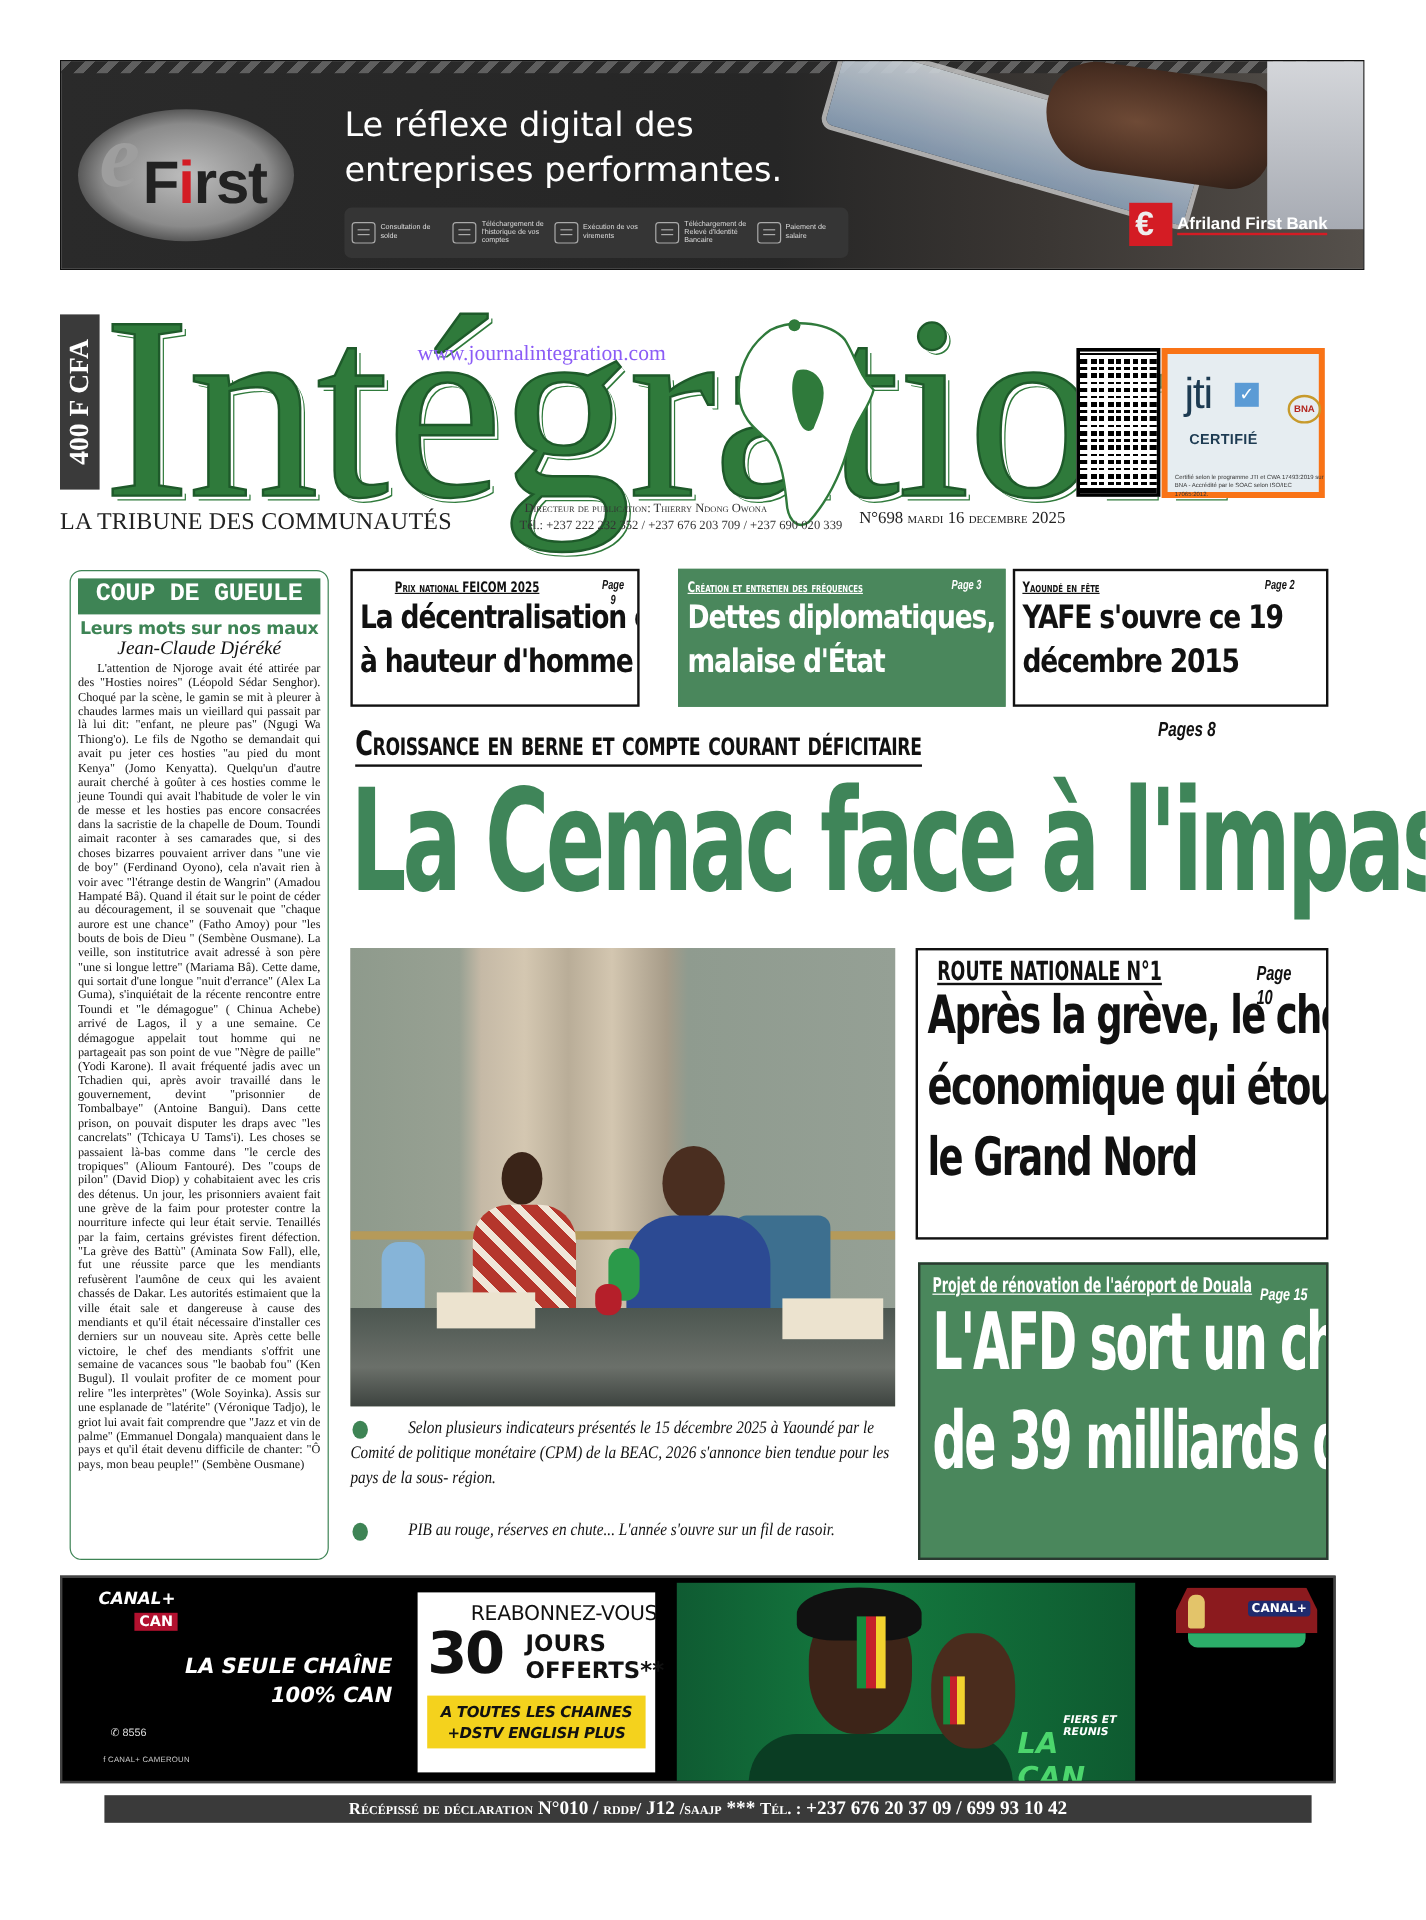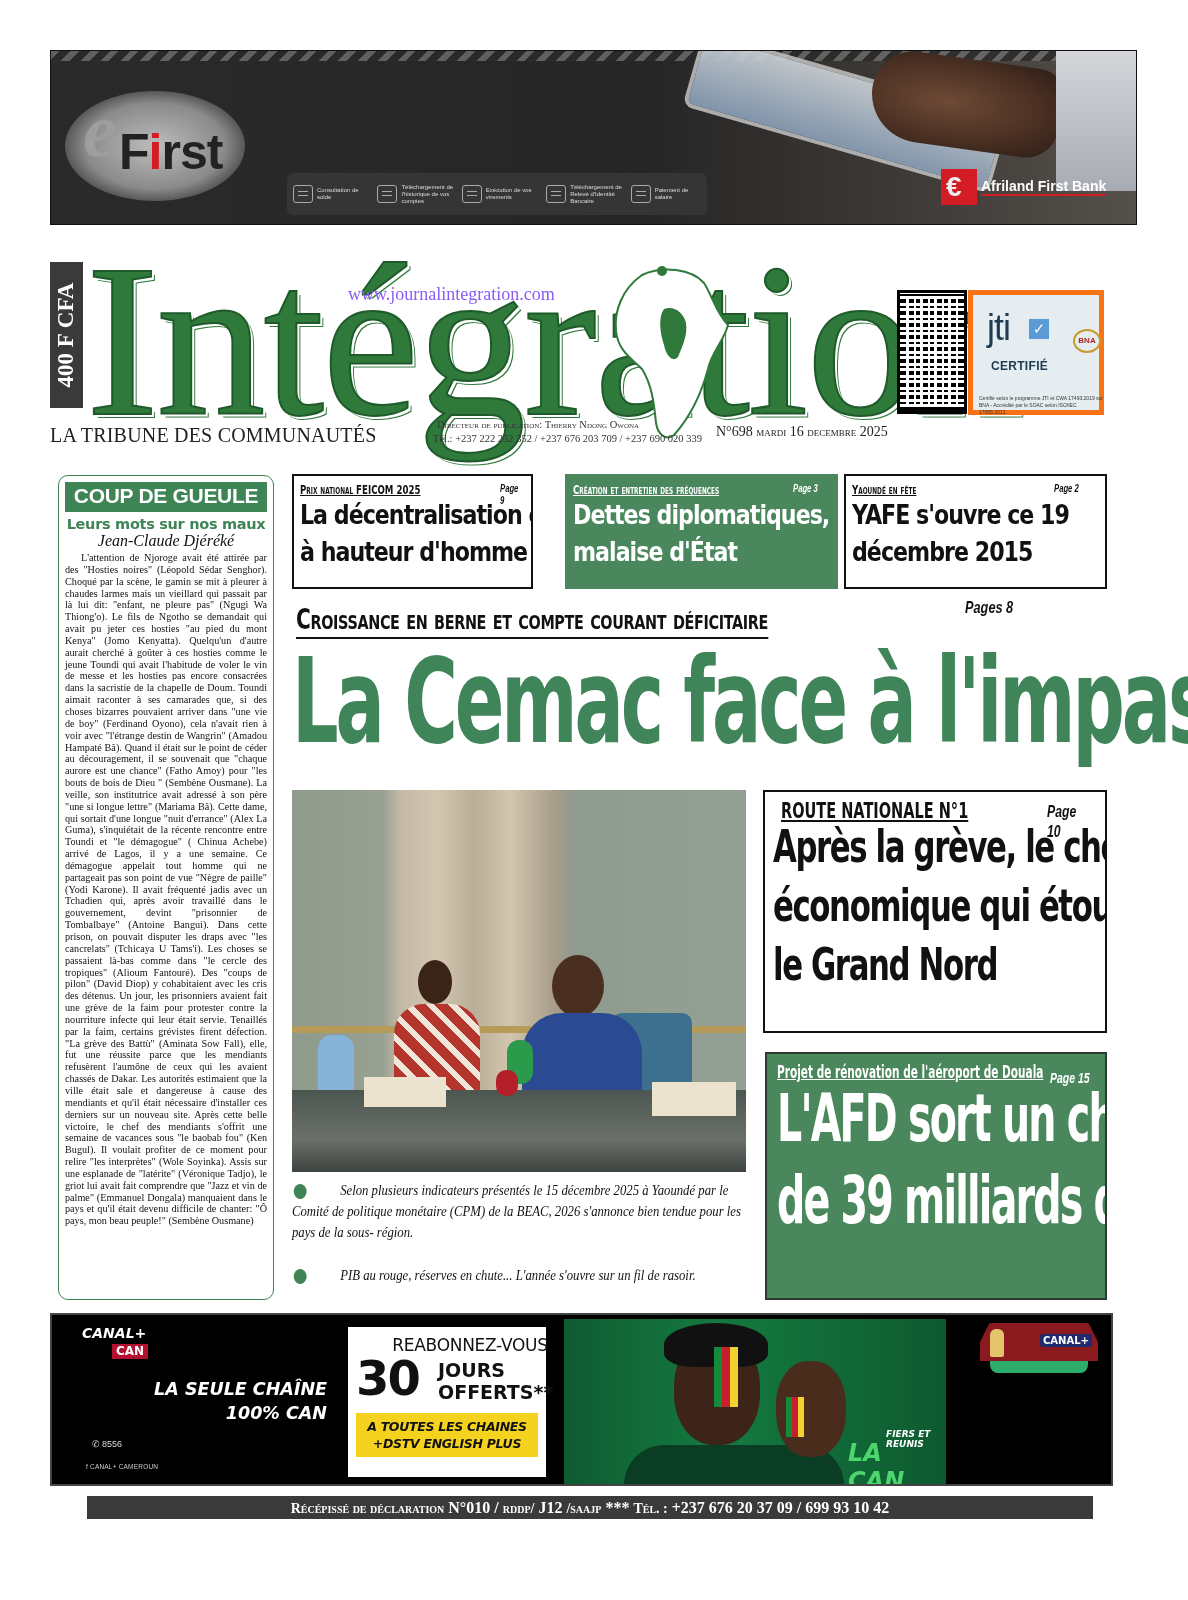--- a/index.html
+++ b/index.html
@@ -45,32 +45,32 @@
   #qr::before { content: ""; position: absolute; inset: 6px; background: repeating-linear-gradient(90deg,#fff 0 3px,transparent 3px 8px,#fff 8px 10px,transparent 10px 14px); }
   #cert { left: 968px; top: 290px; width: 136px; height: 125px; border: 5px solid #f97316; background: #e6edf1; }
   #cert .jti { position: absolute; left: 14px; top: 12px; font-family: "Liberation Sans", sans-serif; font-size: 36px; color: #1d3b52; letter-spacing: -1px; }
   #cert .check { position: absolute; left: 56px; top: 24px; width: 20px; height: 20px; background: #5b9bd5; color: #fff; font-size: 15px; text-align: center; line-height: 20px; }
   #cert .certifie { position: absolute; left: 18px; top: 64px; font-size: 12px; color: #1d3b52; font-weight: bold; letter-spacing: .3px; }
   #cert .bna { position: absolute; left: 100px; top: 34px; width: 28px; height: 24px; border: 2px solid #c79a2b; border-radius: 50%; color: #b3261e; font-size: 8px; font-weight: bold; text-align: center; line-height: 20px; }
   #cert .small { position: absolute; left: 6px; top: 100px; width: 126px; font-size: 5px; line-height: 7px; color: #333; }
 
   
   #cdg { left: 58px; top: 475px; width: 216px; height: 825px; border: 1.5px solid #3e8455; border-radius: 10px; padding: 6px 6px 0 6px; overflow: hidden; }
-  #cdg .band { background: #3e8455; color: #fff; font-family: Liberation Sans, sans-serif; font-weight: bold; font-size: 21px; text-align: center; line-height: 28px; height: 30px; letter-spacing: -.3px; }
+  #cdg .band { background: #3e8455; color: #fff; font-family: Liberation Mono, monospace; font-weight: bold; font-size: 21px; text-align: center; line-height: 28px; height: 30px; letter-spacing: -.3px; }
   #cdg .subtitle { color: #3e8455; font-family: "DejaVu Sans", sans-serif; font-weight: bold; font-size: 14.5px; text-align: center; margin-top: 4px; letter-spacing: -.3px; }
   #cdg .author { font-family: "Liberation Serif", serif; font-style: italic; font-size: 16px; text-align: center; margin-top: 0; }
   #cdg .body { font-family: "Liberation Serif", serif; font-size: 10.2px; line-height: 11.85px; text-align: justify; text-indent: 16px; margin-top: 2px; color: #111; hyphens: auto; }
 
   
   .teaser { position: absolute; top: 474px; height: 115px; border: 2px solid #111; padding: 4px 5px 0 6px; overflow: hidden; }
   .teaser.green { background: #4a875c; border-color: #4a875c; color: #fff; }
   .teaser .kicker { font-family: "DejaVu Sans", sans-serif; font-weight: bold; font-size: 12px; text-decoration: underline; transform: scaleX(.72); transform-origin: left; white-space: nowrap; display: inline-block; font-variant: small-caps; }
   .teaser .page { position: absolute; top: 6px; font-family: "Liberation Sans", sans-serif; font-weight: bold; font-style: italic; font-size: 11px; transform: scaleX(.7); transform-origin: left; }
   .teaser .title { font-family: "DejaVu Sans", sans-serif; font-weight: bold; font-size: 27px; line-height: 37px; letter-spacing: -1.2px; white-space: nowrap; transform: scaleX(.82); transform-origin: left; margin-top: -2px; }
-  #teaser-feicom { left: 292px; width: 241px; }
+  #teaser-feicom { left: 292px; width: 241px; text-align: center; }
   #teaser-dettes { left: 565px; width: 273px; }
   #teaser-yafe { left: 844px; width: 263px; }
 
   
   #lead-kicker { left: 296px; top: 603px; font-family: "DejaVu Sans", sans-serif; font-weight: bold; font-size: 28px; color: #111; font-variant: small-caps; letter-spacing: -.5px; transform: scaleX(.72); transform-origin: left; white-space: nowrap; border-bottom: 2px solid #111; line-height: 34px; }
   #lead-pages { left: 965px; top: 598px; font-family: "Liberation Sans", sans-serif; font-weight: bold; font-style: italic; font-size: 17px; transform: scaleX(.75); transform-origin: left; }
   #lead-title { left: 292px; top: 636px; font-family: "DejaVu Sans", sans-serif; font-weight: bold; font-size: 118px; line-height: 130px; color: #3f8559; letter-spacing: -5px; white-space: nowrap; transform: scaleX(.62); transform-origin: left; }
 
   
   #lead-photo { left: 292px; top: 790px; width: 454px; height: 382px; overflow: hidden; background: #8e9488; }
@@ -140,20 +140,24 @@
   #footer .sc { font-variant: small-caps; font-size: 14px; }
 </style>
 </head>
 <body>
 
 <div id="ad-top" class="abs">
   <div class="zigzag"></div>
   <div class="efirst-disc"></div>
   <span class="efirst-e">e</span>
   <span class="efirst-first"><span>F</span><span class="i">i</span><span>rst</span></span>
+  <div class="headline">
+    <div>Le réflexe digital des</div>
+    <div>entreprises performantes.</div>
+  </div>
   <div class="features">
     <div class="feature">
         <span class="ico"></span>
         <span class="lbl">Consultation de solde</span>
       </div>
     <div class="feature">
         <span class="ico"></span>
         <span class="lbl">Téléchargement de l'historique de vos comptes</span>
       </div>
     <div class="feature">

